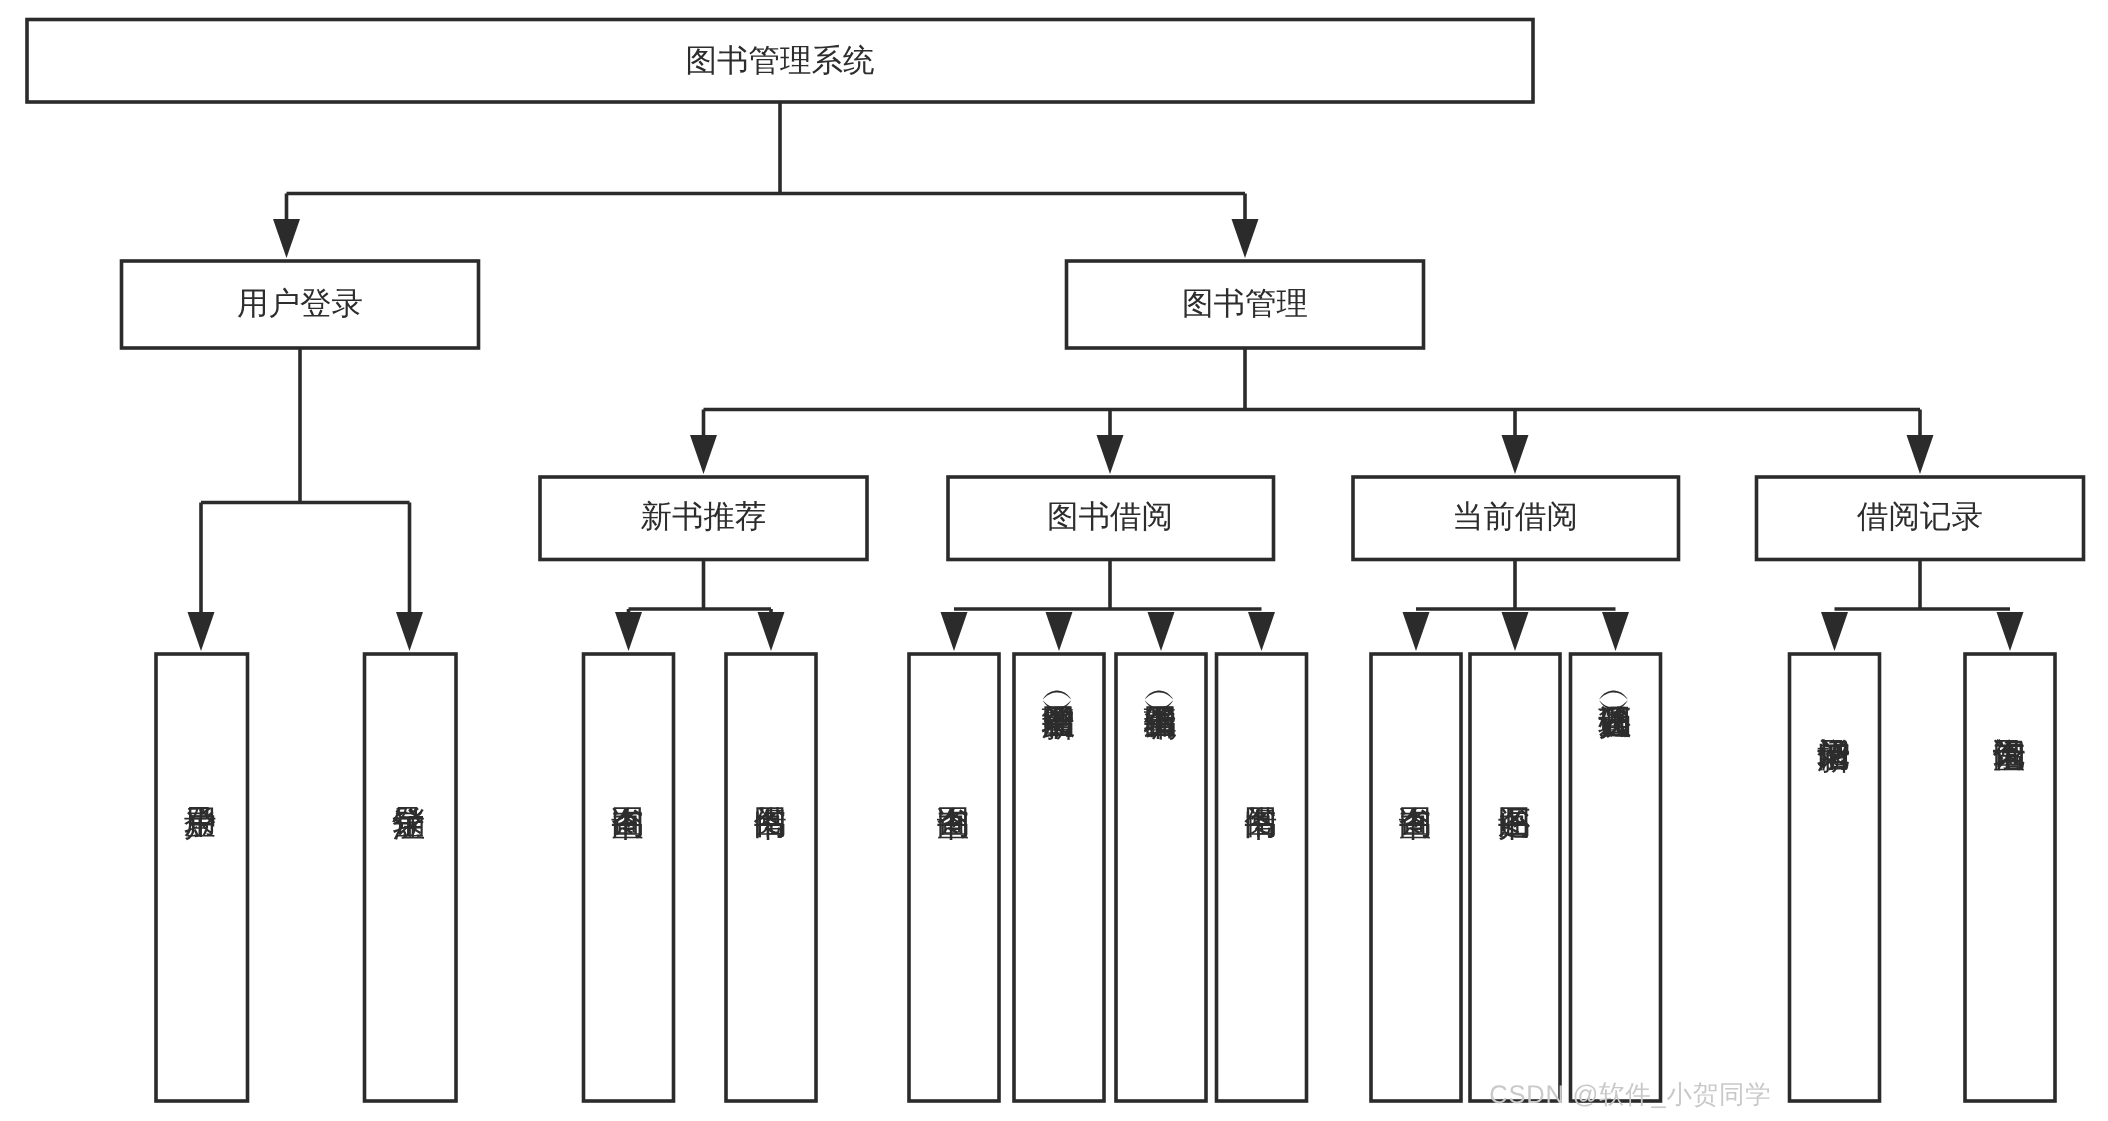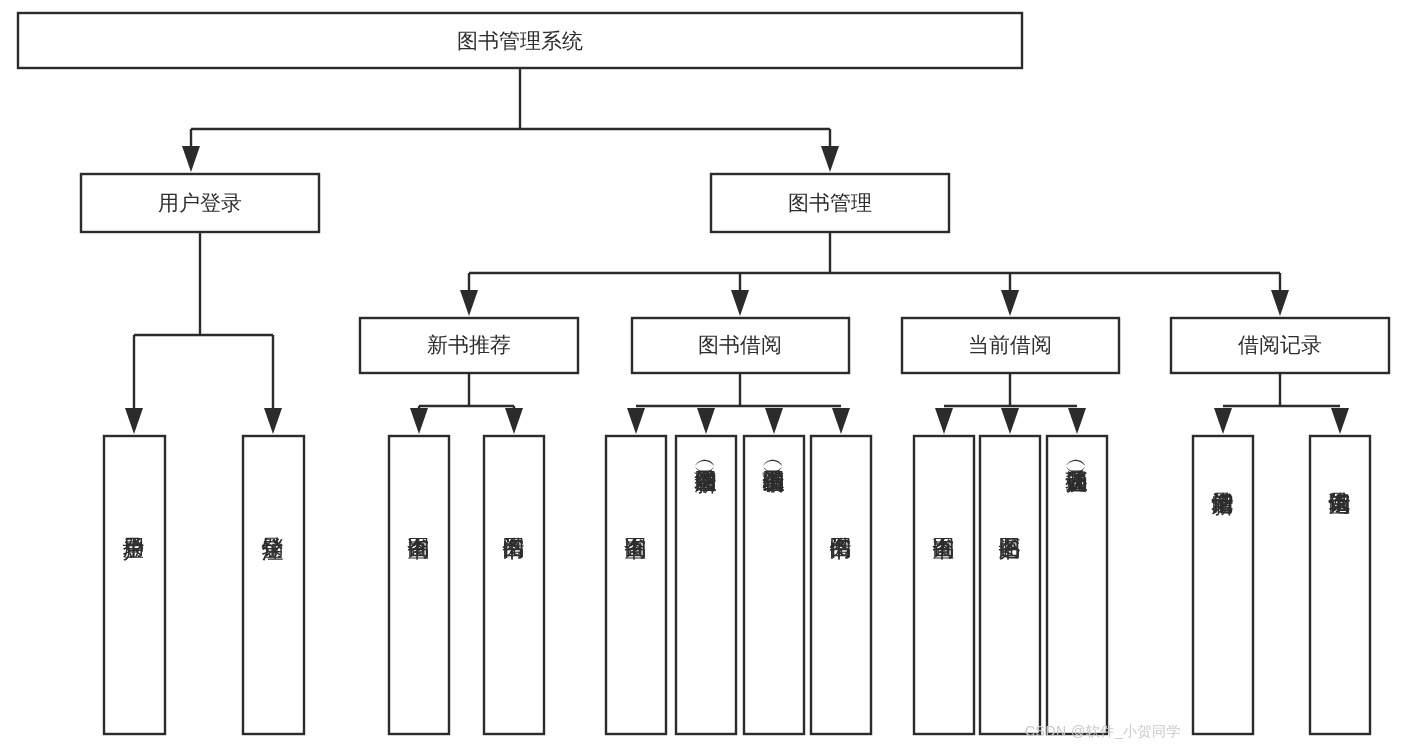--- a/index.html
+++ b/index.html
@@ -56,21 +56,21 @@
     font-family: "Liberation Sans", "DejaVu Sans", sans-serif;
     font-size: 22px;
     text-anchor: middle;
     white-space: pre;
   }
   .watermark-text {
     position: absolute;
     right: 10px;
     bottom: 6px;
     font-family: "Liberation Sans", "DejaVu Sans", sans-serif;
-    font-size: 14px;
+    font-size: 17px;
     color: #c9c9c9;
     letter-spacing: 0.5px;
     user-select: none;
     pointer-events: none;
   }
 </style>
 </head>
 <body>
 
 <div id="diagram-root">

